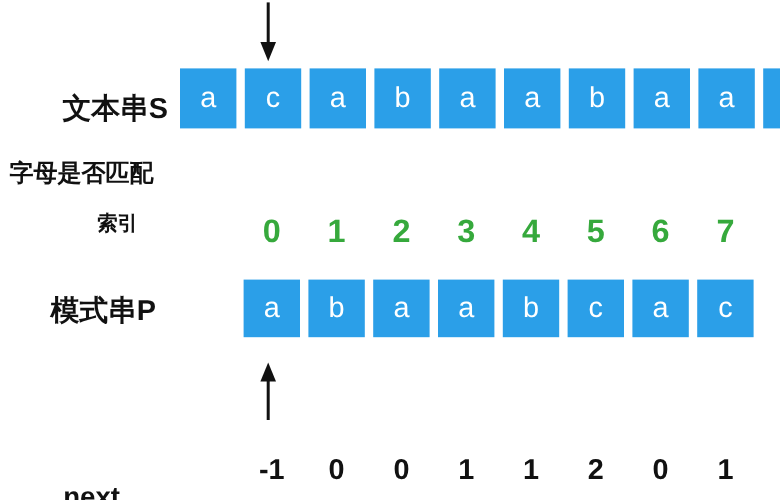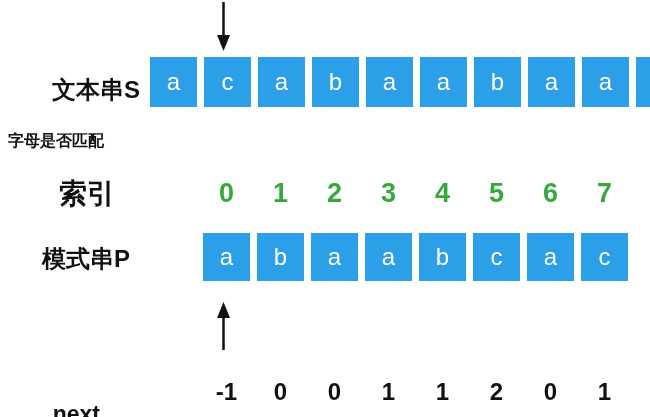--- a/index.html
+++ b/index.html
@@ -60,22 +60,22 @@
   }
   .next-row .num-cell {
     height: 30px;
     color: var(--ink);
     font-size: 24px;
   }
 
   .arrow-svg { position: absolute; overflow: visible; }
 
   .text-s-label  { left: 0;  top: 74;  width: 140px; font-size: 24px; }
-  .match-label   { left: 8px;  top: 131px; font-size: 16px; }
-  .index-label   { left: 0;  top: 175px; width: 115px; font-size: 28px; }
+  .match-label   { left: 8px;  top: 131px; font-size: 20px; }
+  .index-label   { left: 0;  top: 175px; width: 115px; font-size: 17px; }
   .p-label       { left: 0;  top: 243px; width: 130px; font-size: 24px; }
   .next-label    { left: 0;  top: 401px; width: 100px; font-size: 23px; }
 
   .text-s-label  { top: 74px; }
   .index-label   { top: 175px; }
   .p-label       { top: 243px; }
 
   .s-row     { left: 150px; top: 57px; }
   .index-row { left: 203px; top: 176px; }
   .p-row     { left: 203px; top: 233px; }

